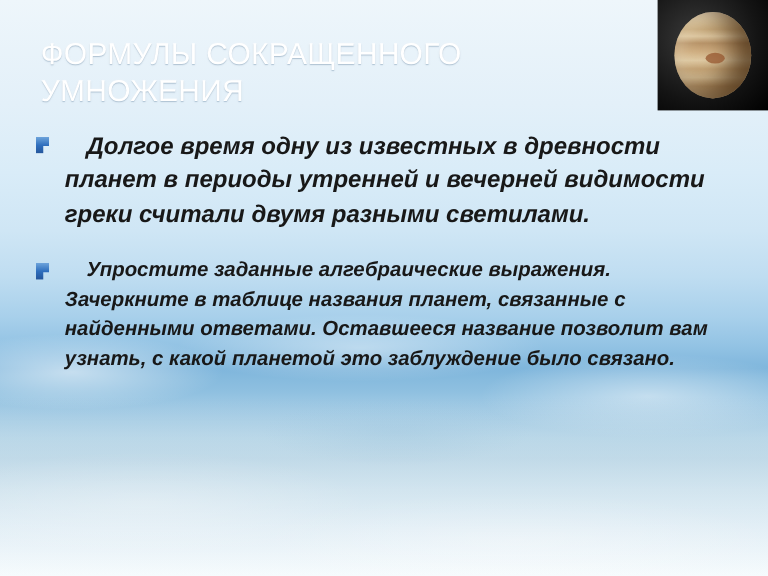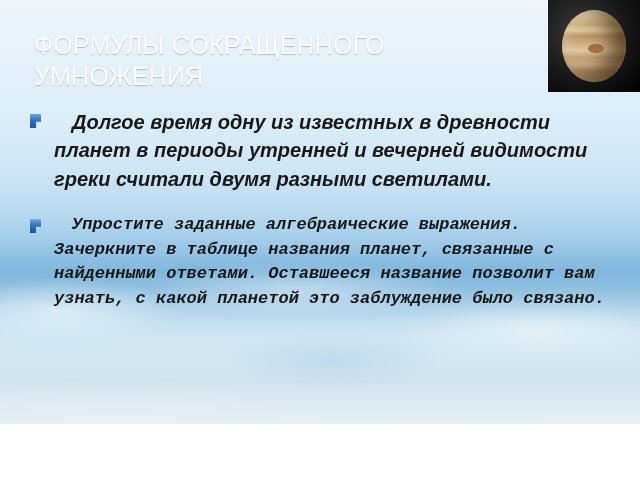--- a/index.html
+++ b/index.html
@@ -9,21 +9,21 @@
   body {
     width: 640px;
     height: 480px;
     overflow: hidden;
     font-family: "Liberation Sans", sans-serif;
   }
 
   #slide {
     position: relative;
     width: 640px;
-    height: 424px;
+    height: 480px;
     overflow: hidden;
     background: linear-gradient(to bottom,
         #eef6fb 0%,
         #e3f0f9 18%,
         #d9ecf8 30%,
         #cfe6f5 40%,
         #bfddf1 48%,
         #a8d0eb 55%,
         #93c3e4 60%,
         #7fb6dc 64%,
@@ -161,21 +161,20 @@
     color: #181818;
     font-style: italic;
     font-weight: bold;
   }
   #bullet-1 .text {
     font-size: 20px;
     line-height: 1.42;
   }
   #bullet-2 {
     margin-top: 20px;
-    font-family: Liberation Mono, monospace;
   }
   #bullet-2 .text {
     font-size: 17px;
     line-height: 1.45;
   }
   .indent {
     display: inline-block;
     width: 18px;
   }
 </style>

